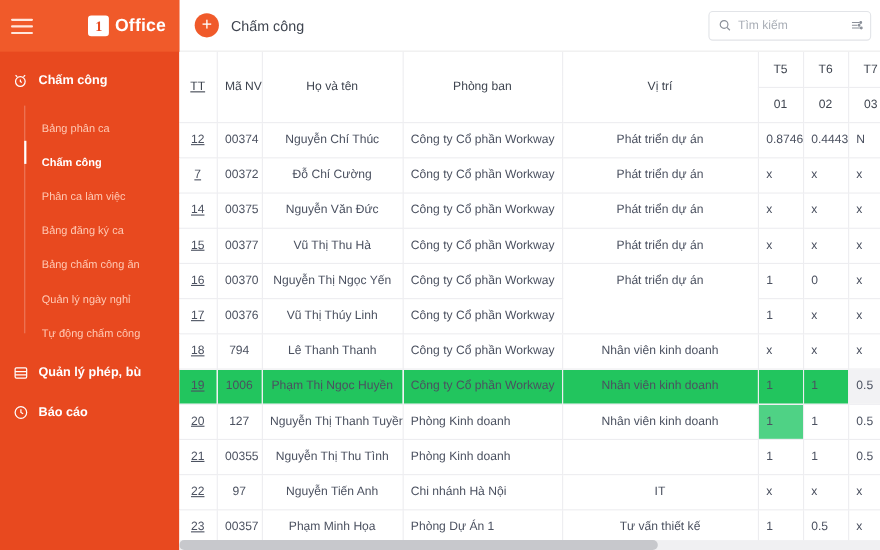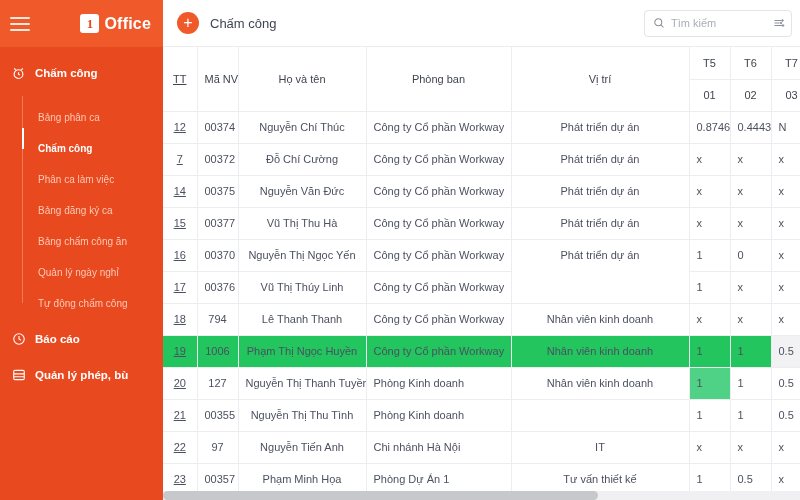--- a/index.html
+++ b/index.html
@@ -189,34 +189,34 @@
         <div class="sb-subitem">
           <span>Tự động chấm công</span>
         </div>
       </div>
     </div>
 
     <div class="sb-bottom">
       <div class="sb-item">
         <span class="sb-icon">
           <svg width="14" height="14" viewBox="0 0 24 24" fill="none" stroke="#ffffff" stroke-width="1.9">
-            <circle cx="12" cy="12" r="9"></circle>
-              <path d="M12 7v5l3.5 2"></path>
-          </svg>
-        </span>
-        <span>Báo cáo</span>
+            <rect x="3" y="4" width="18" height="16" rx="2"></rect>
+              <path d="M3 10h18M3 15h18"></path>
+          </svg>
+        </span>
+        <span>Quản lý phép, bù</span>
       </div>
       <div class="sb-item">
         <span class="sb-icon">
           <svg width="14" height="14" viewBox="0 0 24 24" fill="none" stroke="#ffffff" stroke-width="1.9">
-            <rect x="3" y="4" width="18" height="16" rx="2"></rect>
-              <path d="M3 10h18M3 15h18"></path>
-          </svg>
-        </span>
-        <span>Quản lý phép, bù</span>
+            <circle cx="12" cy="12" r="9"></circle>
+              <path d="M12 7v5l3.5 2"></path>
+          </svg>
+        </span>
+        <span>Báo cáo</span>
       </div>
     </div>
   </aside>
 
   <section class="main">
 
     <div class="topbar">
       <div class="add-btn">+</div>
       <div class="page-title">Chấm công</div>
       <div class="search-wrap">

